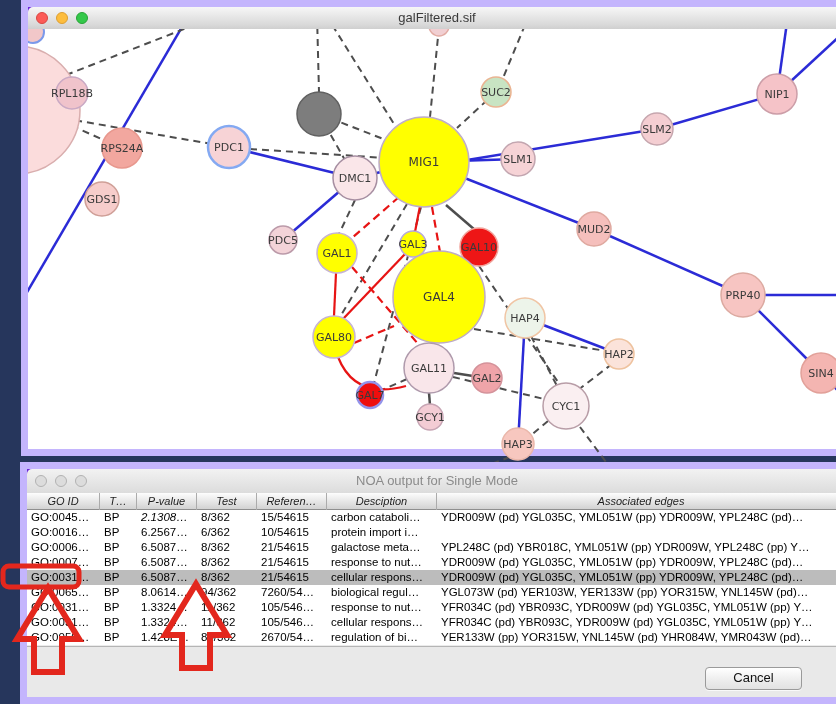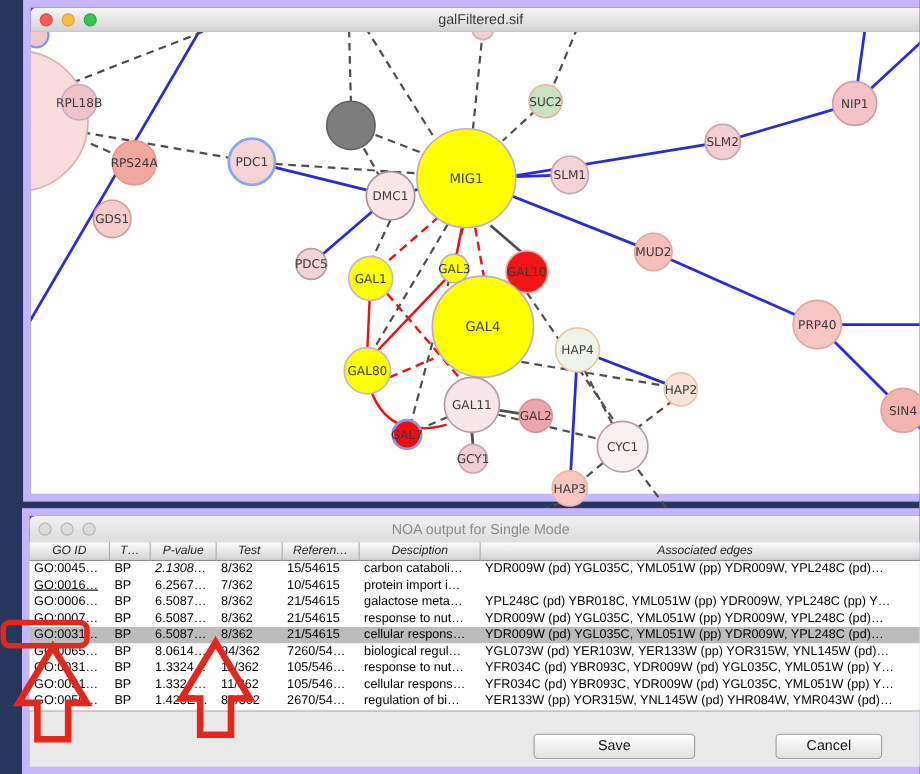--- a/index.html
+++ b/index.html
@@ -224,24 +224,24 @@
           <div class="trow">
             <div class="tcell" style="width: 73px;">GO:0045…</div>
             <div class="tcell" style="width: 37px;">BP</div>
             <div class="tcell" style="width: 60px; font-style: italic;">2.1308…</div>
             <div class="tcell" style="width: 60px;">8/362</div>
             <div class="tcell" style="width: 70px;">15/54615</div>
             <div class="tcell" style="width: 110px;">carbon cataboli…</div>
             <div class="tcell" style="width: 408px;">YDR009W (pd) YGL035C, YML051W (pp) YDR009W, YPL248C (pd)…</div>
           </div>
           <div class="trow">
-            <div class="tcell" style="width: 73px; text-decoration: underline;">GO:0016…</div>
+            <div class="tcell" style="width: 73px;">GO:0016…</div>
             <div class="tcell" style="width: 37px;">BP</div>
             <div class="tcell" style="width: 60px;">6.2567…</div>
-            <div class="tcell" style="width: 60px;">7/362</div>
+            <div class="tcell" style="width: 60px;">6/362</div>
             <div class="tcell" style="width: 70px;">10/54615</div>
             <div class="tcell" style="width: 110px;">protein import i…</div>
           </div>
           <div class="trow">
             <div class="tcell" style="width: 73px;">GO:0006…</div>
             <div class="tcell" style="width: 37px;">BP</div>
             <div class="tcell" style="width: 60px;">6.5087…</div>
             <div class="tcell" style="width: 60px;">8/362</div>
             <div class="tcell" style="width: 70px;">21/54615</div>
             <div class="tcell" style="width: 110px;">galactose meta…</div>
@@ -300,21 +300,20 @@
             <div class="tcell" style="width: 70px;">2670/54…</div>
             <div class="tcell" style="width: 110px;">regulation of bi…</div>
             <div class="tcell" style="width: 408px;">YER133W (pp) YOR315W, YNL145W (pd) YHR084W, YMR043W (pd)…</div>
           </div>
         </div>
       <div id="vscroll">
         <div id="vthumb"></div>
       </div>
     </div>
     <div id="button-bar">
-      <div class="mac-btn" style="left:458px;width:145px;">Save</div>
       <div class="mac-btn" style="left:678px;width:95px;">Cancel</div>
     </div>
   </div>
 </div>
 
 <svg id="annotation-layer" width="836" height="704" viewBox="0 0 836 704" xmlns="http://www.w3.org/2000/svg">
     <rect x="3" y="566" width="76" height="21" rx="6" fill="none" stroke="#e3271d" stroke-width="5"></rect>
     <polygon points="48,588 79,639 62,639 62,672 34,672 34,639 17,639" fill="none" stroke="#e3271d" stroke-width="6"></polygon>
     <polygon points="196,584 227,635 210,635 210,668 182,668 182,635 165,635" fill="none" stroke="#e3271d" stroke-width="6"></polygon>
   </svg>

